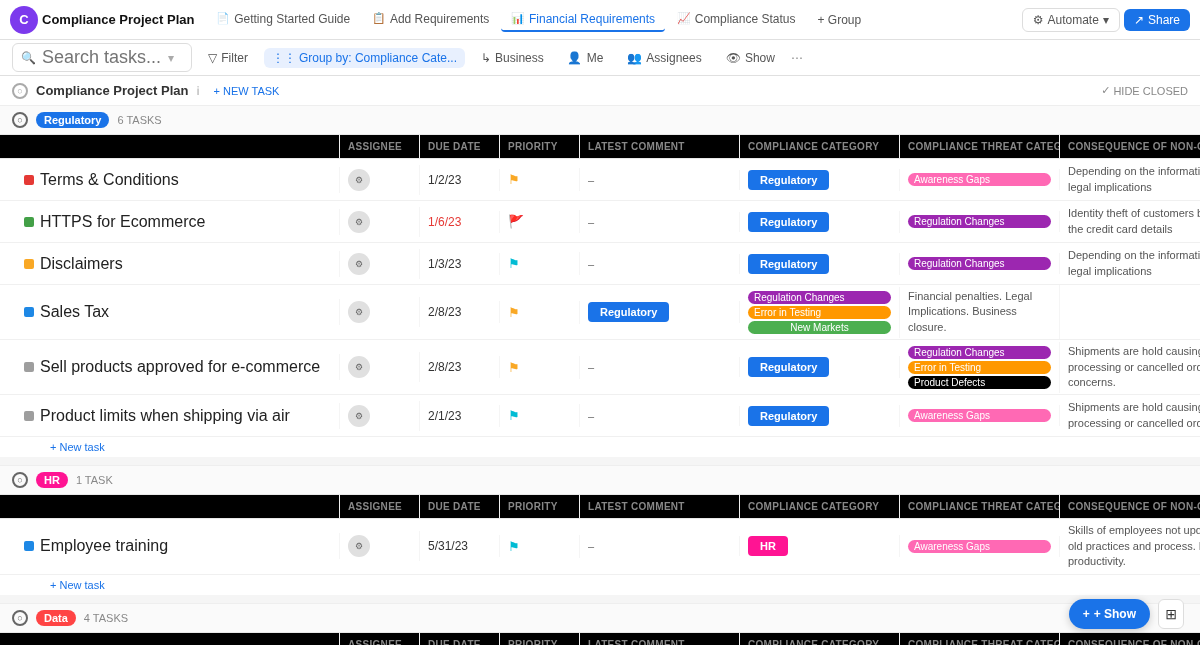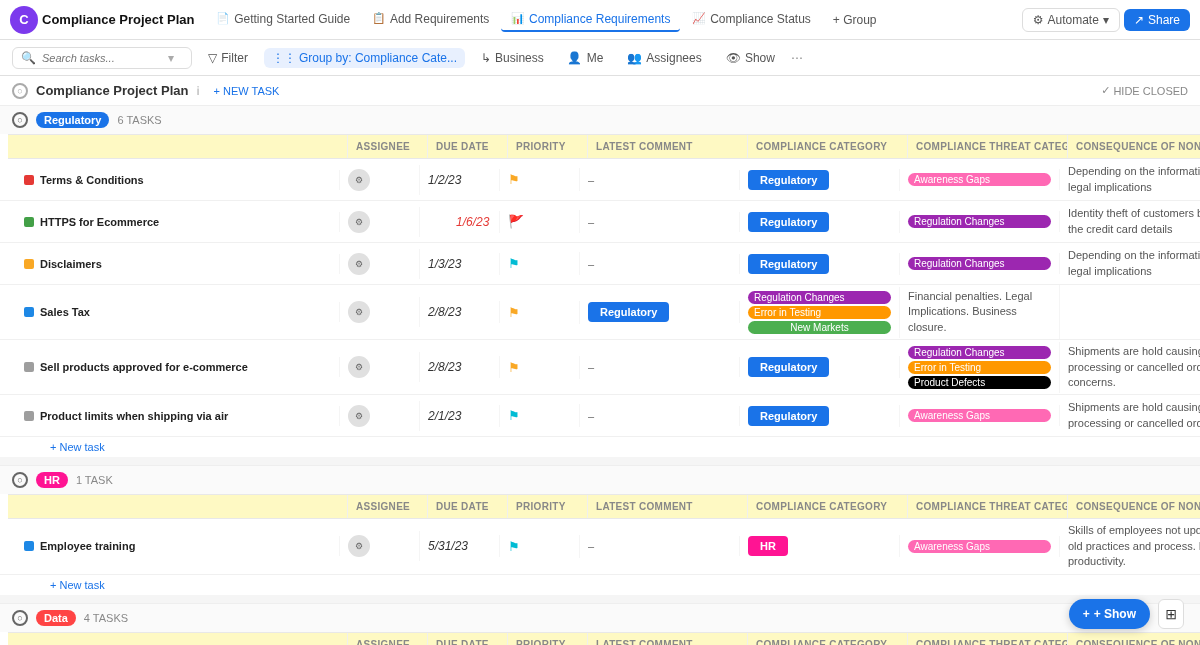--- a/index.html
+++ b/index.html
@@ -13,52 +13,52 @@
     .top-tab { display: flex; align-items: center; gap: 4px; padding: 4px 10px; border-radius: 4px; font-size: 12px; color: #555; cursor: pointer; white-space: nowrap; border-bottom: 2px solid transparent; }
     .top-tab.active { color: #1a73e8; border-bottom: 2px solid #1a73e8; font-weight: 500; }
     .view-btn { display: flex; align-items: center; gap: 3px; padding: 4px 8px; font-size: 12px; color: #555; cursor: pointer; }
     .spacer { flex: 1; }
     .automate-btn { display: flex; align-items: center; gap: 4px; padding: 4px 10px; border: 1px solid #ddd; border-radius: 6px; font-size: 12px; cursor: pointer; color: #555; }
     .share-btn { display: flex; align-items: center; gap: 4px; padding: 4px 10px; background: #1a73e8; border-radius: 6px; font-size: 12px; color: #fff; cursor: pointer; }
 
     
     .toolbar { display: flex; align-items: center; height: 36px; background: #fff; border-bottom: 1px solid #e0e0e0; padding: 0 12px; gap: 8px; }
     .search-box { display: flex; align-items: center; gap: 6px; border: 1px solid #ddd; border-radius: 6px; padding: 3px 8px; width: 180px; }
-    .search-box input { border: none; outline: none; font-size: 11px; width: 120px; color: #333; font-style: italic; }
+    .search-box input { border: none; outline: none; font-size: 18px; width: 120px; color: #333; }
     .toolbar-btn { display: flex; align-items: center; gap: 4px; padding: 3px 8px; border-radius: 6px; font-size: 12px; color: #555; cursor: pointer; }
     .group-by-btn { background: #e8f0fe; color: #1a73e8; border-radius: 6px; padding: 3px 8px; font-size: 12px; display: flex; align-items: center; gap: 3px; }
 
     
     .main { overflow: auto; height: calc(645px - 76px); }
     .section-header-row { display: flex; align-items: center; padding: 6px 12px; gap: 8px; background: #fff; position: sticky; left: 0; }
     .collapse-btn { width: 16px; height: 16px; border-radius: 50%; border: 2px solid #aaa; display: flex; align-items: center; justify-content: center; cursor: pointer; font-size: 9px; color: #aaa; flex-shrink: 0; }
     .section-tag { padding: 2px 8px; border-radius: 10px; font-size: 11px; font-weight: 600; color: #fff; }
     .tag-regulatory { background: #1a73e8; }
     .tag-hr { background: #ff1493; }
     .tag-data { background: #ff4444; }
     .task-count { font-size: 11px; color: #888; }
     .new-task-btn { font-size: 11px; color: #1a73e8; cursor: pointer; padding: 2px 6px; }
     .hide-closed-btn { margin-left: auto; font-size: 11px; color: #888; cursor: pointer; display: flex; align-items: center; gap: 3px; }
 
     
-    .table-header { display: grid; grid-template-columns: 340px 80px 80px 80px 160px 160px 160px 220px 180px; background: #fef9c3; border-bottom: 1px solid #e8e8e8; border-top: 1px solid #e8e8e8; margin-left: 8px; }
+    .table-header { display: grid; grid-template-columns: 340px 80px 80px 80px 160px 160px 160px 220px 180px; background: #000000; border-bottom: 1px solid #e8e8e8; border-top: 1px solid #e8e8e8; }
     .table-header-cell { padding: 6px 8px; font-size: 10px; font-weight: 600; color: #888; text-transform: uppercase; letter-spacing: 0.3px; border-right: 1px solid #efefef; white-space: nowrap; overflow: hidden; }
     .task-row { display: grid; grid-template-columns: 340px 80px 80px 80px 160px 160px 160px 220px 180px; border-bottom: 1px solid #f0f0f0; align-items: center; min-height: 42px; }
     .cell { padding: 4px 8px; font-size: 12px; border-right: 1px solid #f5f5f5; overflow: hidden; }
     .task-name-cell { display: flex; align-items: center; gap: 6px; padding: 4px 8px 4px 24px; }
     .color-dot { width: 10px; height: 10px; border-radius: 2px; flex-shrink: 0; }
     .dot-red { background: #e53935; }
     .dot-green { background: #43a047; }
     .dot-yellow { background: #f9a825; }
     .dot-blue { background: #1e88e5; }
     .dot-gray { background: #9e9e9e; }
-    .task-name { font-size: 11px; color: #222; font-weight: bold; }
+    .task-name { font-size: 16px; color: #222; }
     .assignee-avatar { width: 22px; height: 22px; border-radius: 50%; background: #e0e0e0; display: flex; align-items: center; justify-content: center; font-size: 9px; color: #666; }
-    .due-date { font-size: 12px; color: #333; font-style: italic; }
-    .due-date.overdue { color: #e53935; margin-left: 28px; }
+    .due-date { font-size: 12px; color: #333; }
+    .due-date.overdue { color: #e53935; }
     .latest-comment { font-size: 11px; color: #666; }
     .compliance-tag { padding: 4px 12px; border-radius: 4px; font-size: 11px; font-weight: 600; color: #fff; text-align: center; }
     .comp-regulatory { background: #1a73e8; }
     .comp-hr { background: #ff1493; }
     .threat-tags { display: flex; flex-direction: column; gap: 2px; }
     .threat-tag { padding: 1px 6px; border-radius: 8px; font-size: 10px; font-weight: 500; color: #fff; display: inline-block; white-space: nowrap; }
     .threat-awareness { background: #ff69b4; }
     .threat-regulation { background: #9c27b0; }
     .threat-error { background: #ff9800; }
     .threat-markets { background: #4caf50; text-align: center; }
@@ -82,21 +82,21 @@
       <div class="top-tab">
         <span style="font-size:11px;">📄</span>
         <span>Getting Started Guide</span>
       </div>
       <div class="top-tab">
         <span style="font-size:11px;">📋</span>
         <span>Add Requirements</span>
       </div>
       <div class="top-tab active">
         <span style="font-size:11px;">📊</span>
-        <span>Compliance Requirements</span>
+        <span>Financial Requirements</span>
       </div>
       <div class="top-tab">
         <span style="font-size:11px;">📈</span>
         <span>Compliance Status</span>
       </div>
     </div>
   <span class="view-btn">+ Group</span>
   <div class="spacer"></div>
   <div class="automate-btn">
     <span>⚙</span>

